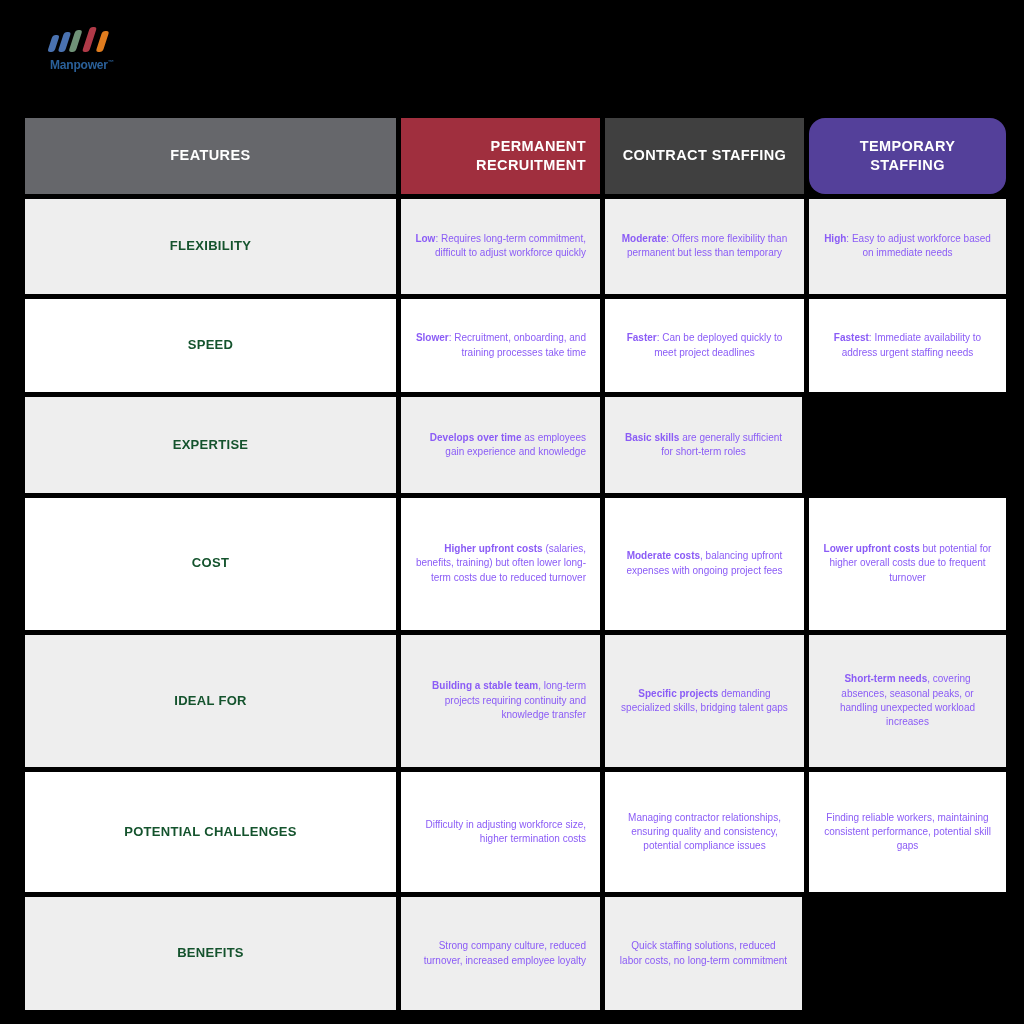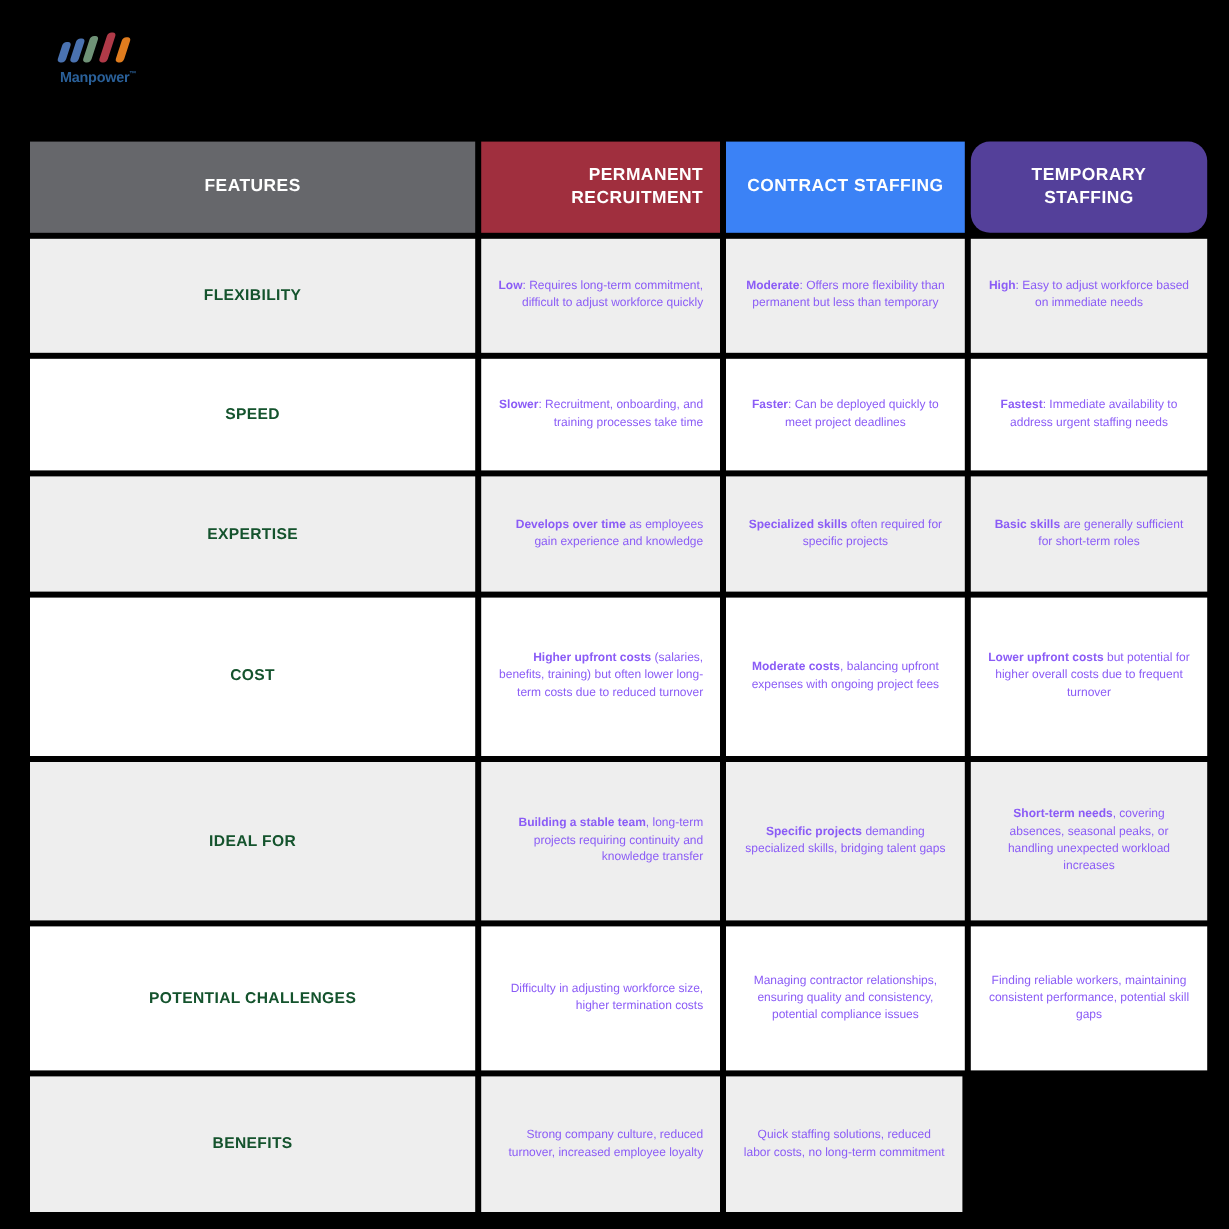--- a/index.html
+++ b/index.html
@@ -131,21 +131,21 @@
         <div class="logo-bar" style="background: rgb(176, 58, 72); height: 25px; left: 36px;"></div>
         <div class="logo-bar" style="background: rgb(224, 124, 30); height: 21px; left: 49px;"></div>
       </div>
     <div class="logo-wordmark"><span>Manpower</span><span class="logo-tm">™</span></div>
   </div>
 
   <div class="table" id="table-root">
       <div class="row row-header">
         <div class="cell col-feature hdr-features">FEATURES</div>
         <div class="cell col-perm hdr-perm" style="background: rgb(160, 47, 62);">PERMANENT RECRUITMENT</div>
-        <div class="cell col-contract hdr-contract" style="background: #3b82f6;">CONTRACT STAFFING</div>
+        <div class="cell col-contract hdr-contract" style="background: #404040;">CONTRACT STAFFING</div>
         <div class="cell col-temp hdr-temp" style="background: rgb(84, 64, 154);">TEMPORARY STAFFING</div>
       </div>
       <div class="row row-body h-flex">
         <div class="cell col-feature label shade">FLEXIBILITY</div>
         <div class="cell col-perm shade">
           <div><b>Low</b><span>: Requires long-term commitment, difficult to adjust workforce quickly</span></div>
         </div>
         <div class="cell col-contract shade">
           <div><b>Moderate</b><span>: Offers more flexibility than permanent but less than temporary</span></div>
         </div>
@@ -163,23 +163,20 @@
         </div>
         <div class="cell col-temp plain">
           <div><b>Fastest</b><span>: Immediate availability to address urgent staffing needs</span></div>
         </div>
       </div>
       <div class="row row-body h-exp">
         <div class="cell col-feature label shade">EXPERTISE</div>
         <div class="cell col-perm shade">
           <div><b>Develops over time</b><span> as employees gain experience and knowledge</span></div>
         </div>
-        <div class="cell col-contract shade">
-          <div><b>Specialized skills</b><span> often required for specific projects</span></div>
-        </div>
         <div class="cell col-temp shade">
           <div><b>Basic skills</b><span> are generally sufficient for short-term roles</span></div>
         </div>
       </div>
       <div class="row row-body h-cost">
         <div class="cell col-feature label plain">COST</div>
         <div class="cell col-perm plain">
           <div><b>Higher upfront costs</b><span> (salaries, benefits, training) but often lower long-term costs due to reduced turnover</span></div>
         </div>
         <div class="cell col-contract plain">

